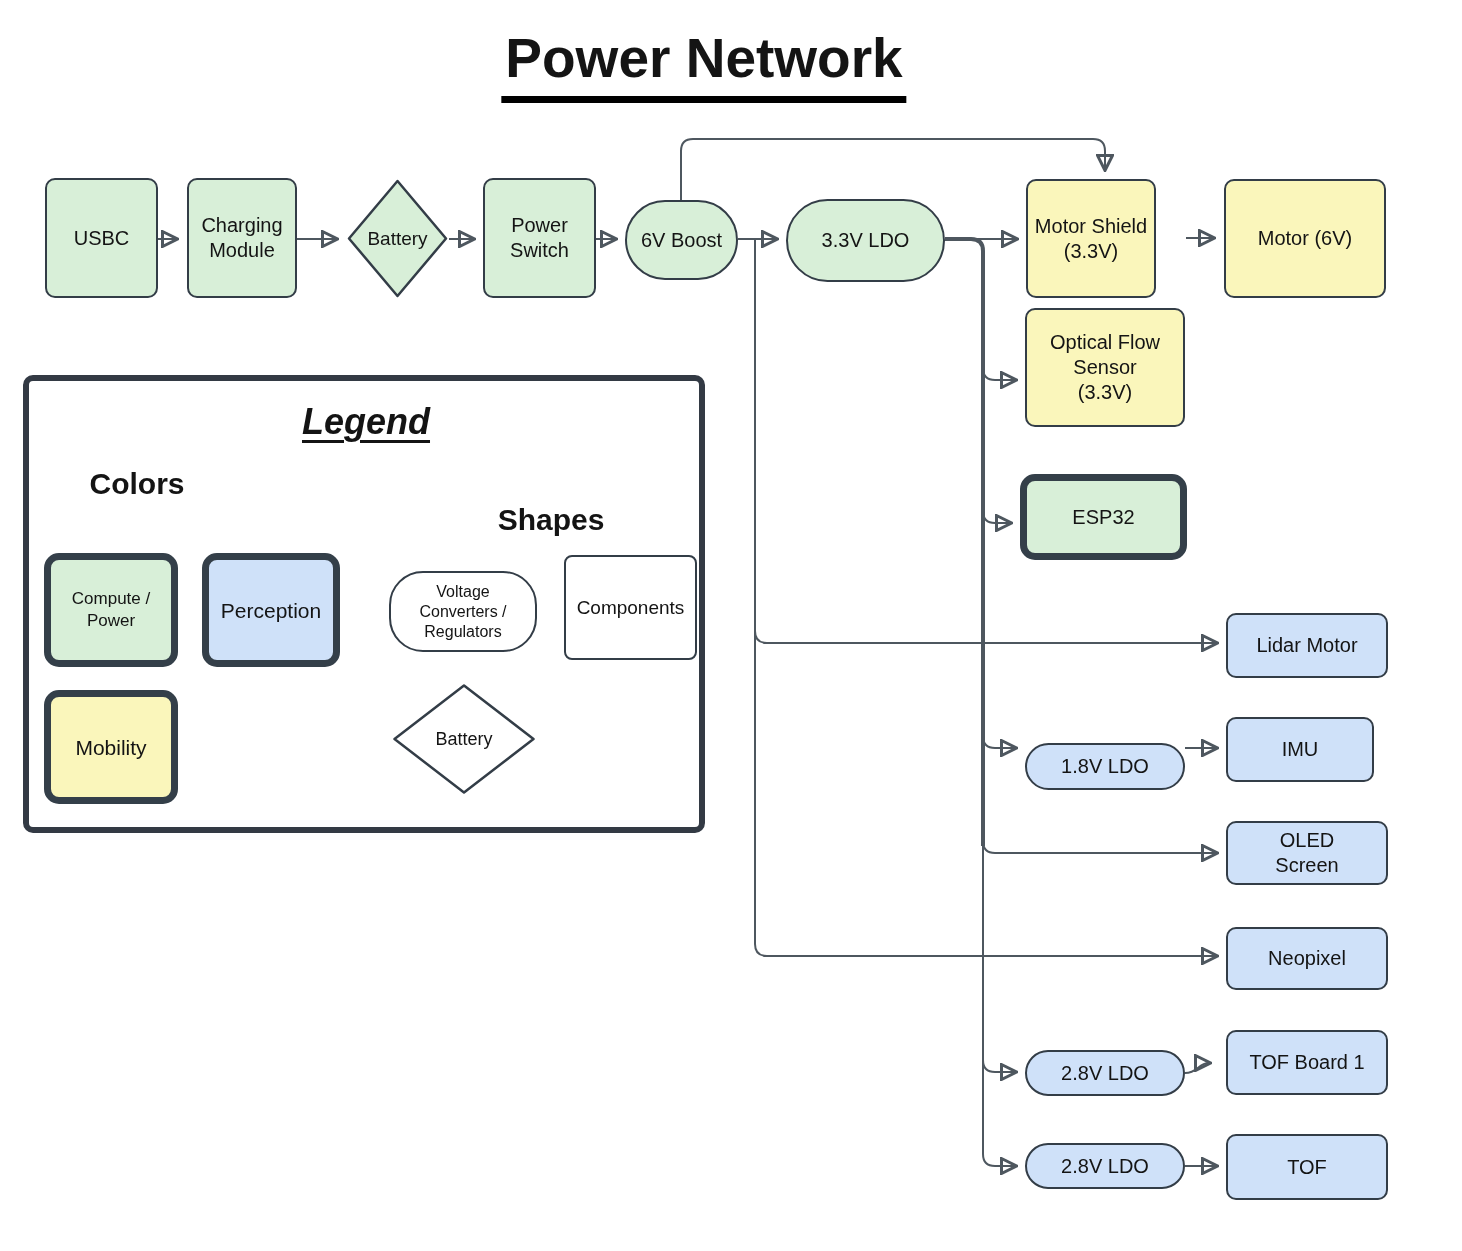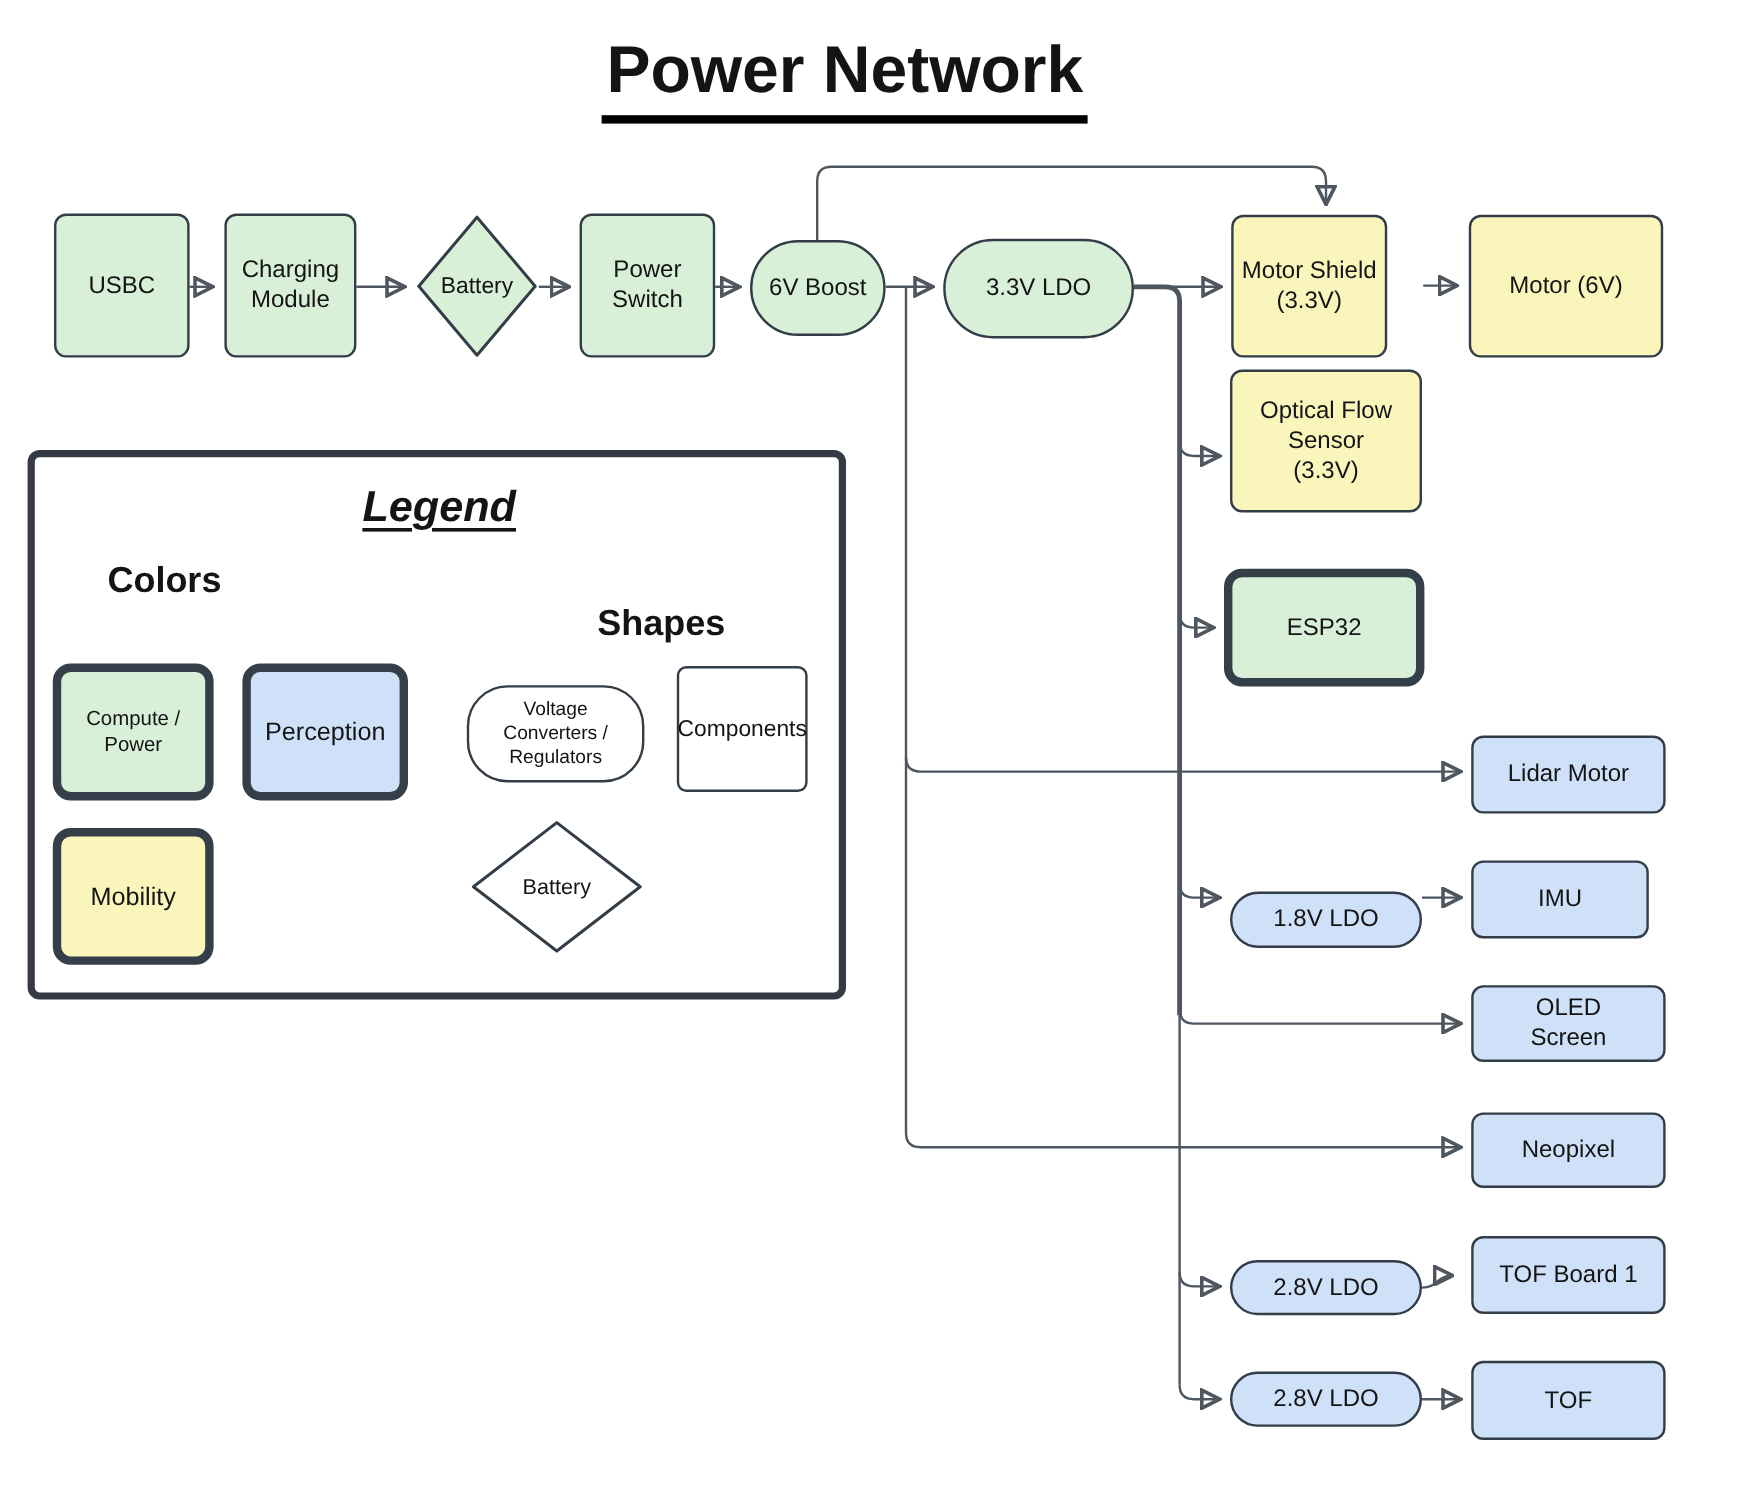--- a/index.html
+++ b/index.html
@@ -110,21 +110,21 @@
 Switch</div>
   <div class="node green stadium" style="left:625px;top:200px;width:113px;height:80px;">6V Boost</div>
   <div class="node green stadium" style="left:786px;top:199px;width:159px;height:83px;">3.3V LDO</div>
   <div class="node yellow" style="left:1026px;top:179px;width:130px;height:119px;">Motor Shield
 (3.3V)</div>
   <div class="node yellow" style="left:1224px;top:179px;width:162px;height:119px;">Motor (6V)</div>
 
   <div class="node yellow" style="left:1025px;top:308px;width:160px;height:119px;">Optical Flow
 Sensor
 (3.3V)</div>
-  <div class="node green thickb" style="left:1020px;top:474px;width:167px;height:98px;">ESP32</div>
+  <div class="node green thickb" style="left:1020px;top:474px;width:167px;height:86px;">ESP32</div>
   <div class="node blue" style="left:1226px;top:613px;width:162px;height:65px;">Lidar Motor</div>
   <div class="node blue stadium" style="left:1025px;top:743px;width:160px;height:47px;">1.8V LDO</div>
   <div class="node blue" style="left:1226px;top:717px;width:148px;height:65px;">IMU</div>
   <div class="node blue" style="left:1226px;top:821px;width:162px;height:64px;">OLED
 Screen</div>
   <div class="node blue" style="left:1226px;top:927px;width:162px;height:63px;">Neopixel</div>
   <div class="node blue stadium" style="left:1025px;top:1050px;width:160px;height:46px;">2.8V LDO</div>
   <div class="node blue" style="left:1226px;top:1030px;width:162px;height:65px;">TOF Board 1</div>
   <div class="node blue stadium" style="left:1025px;top:1143px;width:160px;height:46px;">2.8V LDO</div>
   <div class="node blue" style="left:1226px;top:1134px;width:162px;height:66px;">TOF</div>
@@ -135,21 +135,21 @@
     <div class="legend-heading" style="left:522px;top:86px;margin-top:36px;">Shapes</div>
 
     <div class="node green thickb" style="left:15px;top:172px;width:134px;height:114px;font-size:17px;line-height:22px;">Compute /
 Power</div>
     <div class="node blue thickb" style="left:173px;top:172px;width:138px;height:114px;font-size:21px;">Perception</div>
     <div class="node yellow thickb" style="left:15px;top:309px;width:134px;height:114px;font-size:21px;">Mobility</div>
 
     <div class="node" style="left:360px;top:190px;width:148px;height:81px;border-radius:34px;font-size:16px;line-height:20px;border-width:2px;">Voltage
 Converters /
 Regulators</div>
-    <div class="node" style="left:535px;top:174px;width:109px;height:105px;border-width:2px;border-radius:8px;font-size:19px;">Components</div>
+    <div class="node" style="left:535px;top:174px;width:133px;height:105px;border-width:2px;border-radius:8px;font-size:19px;">Components</div>
 
     <div class="diamond" style="left:363px;top:302px;width:144px;height:112px;">
       <svg width="144" height="112" viewBox="0 0 144 112">
         <polygon points="72,2.5 141.5,56 72,109.5 2.5,56" fill="#ffffff" stroke="var(--node_border)" stroke-width="2.5" stroke-linejoin="round"></polygon>
       </svg>
       <span class="dlabel" style="font-size:18px;">Battery</span>
     </div>
   </div>
 
 </div>

